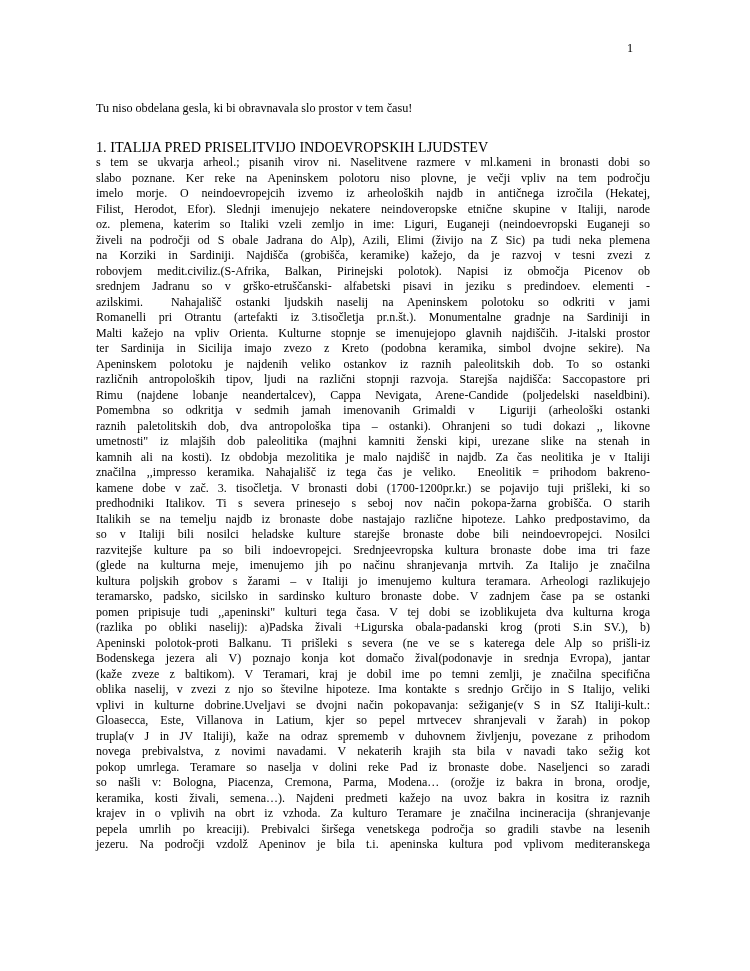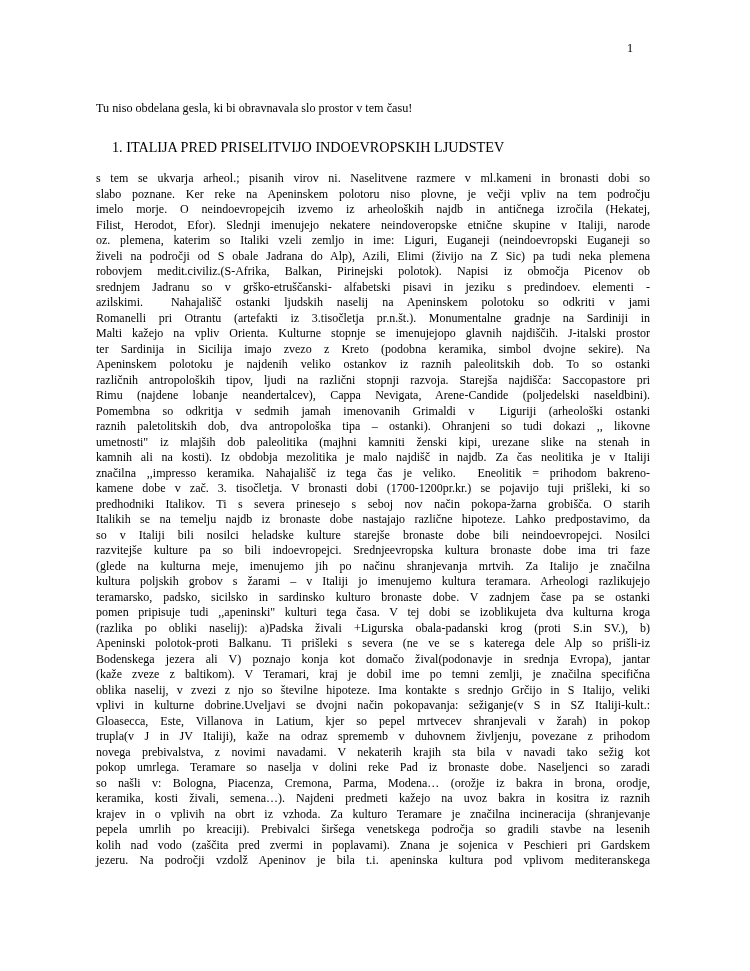--- a/index.html
+++ b/index.html
@@ -30,21 +30,21 @@
     width: 554px;
   }
   .intro {
     font-size: 12.2px;
     line-height: 15.5px;
     margin: 0 0 22px 0;
   }
   .heading {
     font-size: 14.2px;
     line-height: 16.5px;
-    margin: 16px;
+    margin: 0;
     font-weight: normal;
     white-space: nowrap;
   }
   .lines .line {
     font-size: 12px;
     line-height: 15.5px;
     height: 15.5px;
     text-align: justify;
     text-align-last: justify;
     -moz-text-align-last: justify;
@@ -64,20 +64,21 @@
 
     <h1 class="heading">1. ITALIJA PRED PRISELITVIJO INDOEVROPSKIH LJUDSTEV</h1>
 
     <div class="lines">
         <div class="line"><span>s tem se ukvarja arheol.; pisanih virov ni. </span><span class="u">Naselitvene razmere</span><span> v ml.kameni in bronasti dobi so</span></div>
         <div class="line"><span>slabo poznane. Ker reke na Apeninskem polotoru niso plovne, je večji vpliv na tem področju</span></div>
         <div class="line"><span>imelo morje. O neindoevropejcih izvemo iz arheoloških najdb in antičnega izročila (Hekatej,</span></div>
         <div class="line"><span>Filist, Herodot, Efor). Slednji imenujejo nekatere neindoveropske etnične skupine v Italiji, narode</span></div>
         <div class="line"><span>oz. plemena, katerim so Italiki vzeli zemljo in ime: Liguri, Euganeji (neindoevropski Euganeji so</span></div>
         <div class="line"><span>živeli na področji od S obale Jadrana do Alp), Azili, Elimi (živijo na Z Sic) pa tudi neka plemena</span></div>
+        <div class="line"><span>na Korziki in Sardiniji. Najdišča (grobišča, keramike) kažejo, da je razvoj v tesni zvezi z</span></div>
         <div class="line"><span>robovjem medit.civiliz.(S-Afrika, Balkan, Pirinejski polotok). Napisi iz območja Picenov ob</span></div>
         <div class="line"><span>srednjem Jadranu so v grško-etruščanski- alfabetski pisavi in jeziku s predindoev. elementi -</span></div>
         <div class="line"><span>azilskimi.&nbsp; </span><span class="u">Nahajališč ostanki</span><span> ljudskih naselij na Apeninskem polotoku so odkriti v jami</span></div>
         <div class="line"><span>Romanelli pri Otrantu (artefakti iz 3.tisočletja pr.n.št.). Monumentalne gradnje na Sardiniji in</span></div>
         <div class="line"><span>Malti kažejo na vpliv Orienta. Kulturne stopnje se imenujejopo glavnih najdiščih. J-italski prostor</span></div>
         <div class="line"><span>ter Sardinija in Sicilija imajo zvezo z Kreto (podobna keramika, simbol dvojne sekire). Na</span></div>
         <div class="line"><span>Apeninskem polotoku je najdenih veliko ostankov iz raznih paleolitskih dob. To so ostanki</span></div>
         <div class="line"><span>različnih antropoloških tipov, ljudi na različni stopnji razvoja. Starejša najdišča: Saccopastore pri</span></div>
         <div class="line"><span>Rimu (najdene lobanje neandertalcev), Cappa Nevigata, Arene-Candide (poljedelski naseldbini).</span></div>
         <div class="line"><span>Pomembna so odkritja v sedmih jamah imenovanih Grimaldi v&nbsp; Liguriji (arheološki ostanki</span></div>
@@ -101,17 +102,16 @@
         <div class="line"><span>oblika naselij, v zvezi z njo so številne hipoteze. Ima kontakte s srednjo Grčijo in S Italijo, veliki</span></div>
         <div class="line"><span>vplivi in kulturne dobrine.Uveljavi se dvojni način pokopavanja: sežiganje(v S in SZ Italiji-kult.:</span></div>
         <div class="line"><span>Gloasecca, Este, Villanova in Latium, kjer so pepel mrtvecev shranjevali v žarah) in pokop</span></div>
         <div class="line"><span>trupla(v J in JV Italiji), kaže na odraz sprememb v duhovnem življenju, povezane z prihodom</span></div>
         <div class="line"><span>novega prebivalstva, z novimi navadami. V nekaterih krajih sta bila v navadi tako sežig kot</span></div>
         <div class="line"><span>pokop umrlega. Teramare so naselja v dolini reke Pad iz bronaste dobe. Naseljenci so zaradi</span></div>
         <div class="line"><span>so našli v: Bologna, Piacenza, Cremona, Parma, Modena… (orožje iz bakra in brona, orodje,</span></div>
         <div class="line"><span>keramika, kosti živali, semena…). Najdeni predmeti kažejo na uvoz bakra in kositra iz raznih</span></div>
         <div class="line"><span>krajev in o vplivih na obrt iz vzhoda. Za kulturo Teramare je značilna incineracija (shranjevanje</span></div>
         <div class="line"><span>pepela umrlih po kreaciji). Prebivalci širšega venetskega področja so gradili stavbe na lesenih</span></div>
-        <div class="line"><span>kolih nad vodo (zaščita pred zvermi in poplavami). Znana je sojenica v Peschieri pri Gardskem</span></div>
         <div class="line"><span>jezeru. Na področji vzdolž Apeninov je bila t.i. </span><span class="u">apeninska kultura</span><span> pod vplivom mediteranskega</span></div>
       </div>
   </div>
 </div>
 
 </body></html>

